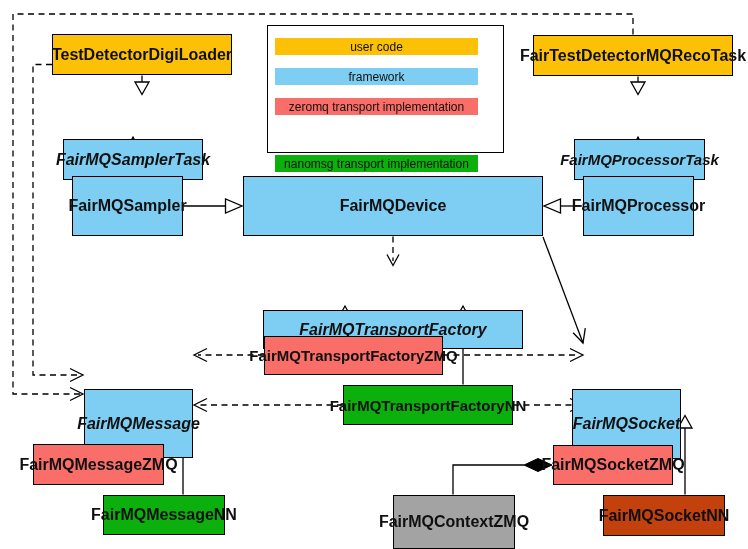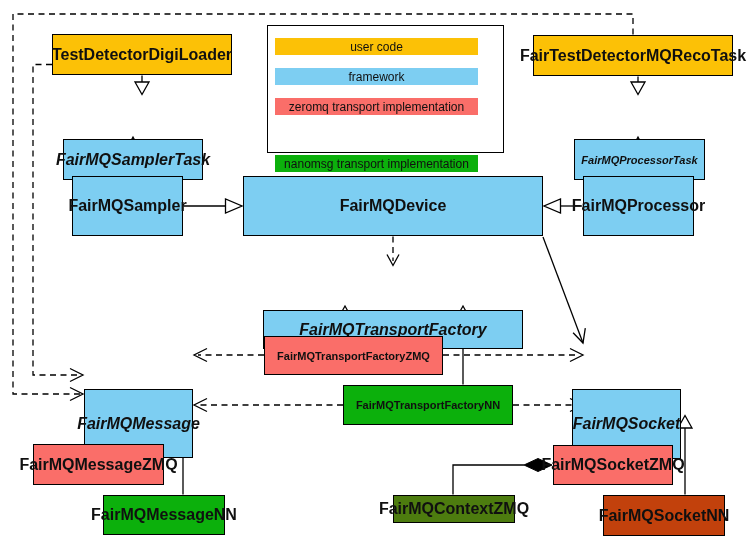--- a/index.html
+++ b/index.html
@@ -7,21 +7,21 @@
     position:relative;width:748px;height:549px;background:#ffffff;
     font-family:"Liberation Sans","DejaVu Sans",sans-serif;overflow:hidden;padding-left:24px;
   }
   svg.connectors{position:absolute;left:0;top:0;z-index:1;}
   .node{
     position:absolute;z-index:2;box-sizing:border-box;
     border:1.4px solid #000;display:flex;align-items:center;justify-content:center;
     font-weight:bold;font-size:16px;color:#101010;white-space:nowrap;
   }
   .node.abstract{font-style:italic;margin-top:44px;}
-  .node.tight{font-size:11px;}
+  .node.tight{font-size:15px;}
   .legend-box{
     position:absolute;z-index:2;box-sizing:border-box;
     border:1.5px solid #000;background:#fff;
   }
   .legend-item{
     position:absolute;box-sizing:border-box;display:flex;align-items:center;justify-content:center;
     font-size:12px;color:#101010;white-space:nowrap;
   }
   .conn{stroke:#000;stroke-width:1.3;fill:none;}
   .conn.dashed{stroke-dasharray:6,4.5;}
@@ -206,21 +206,21 @@
   </div>
 
   <div class="node" style="left: 33px; top: 444px; width: 131px; height: 41px; background: rgb(250, 110, 105);">
     <span>FairMQMessageZMQ</span>
   </div>
 
   <div class="node" style="left: 103px; top: 495px; width: 122px; height: 40px; background: rgb(12, 176, 12);">
     <span>FairMQMessageNN</span>
   </div>
 
-  <div class="node" style="left: 393px; top: 495px; width: 122px; height: 28px; background: #4d7c0f;">
+  <div class="node" style="left: 393px; top: 495px; width: 122px; height: 54px; background: #a3a3a3;">
     <span>FairMQContextZMQ</span>
   </div>
 
   <div class="node" style="left: 553px; top: 445px; width: 120px; height: 40px; background: rgb(250, 110, 105);">
     <span>FairMQSocketZMQ</span>
   </div>
 
   <div class="node" style="left: 603px; top: 495px; width: 122px; height: 41px; background: #c2410c;">
     <span>FairMQSocketNN</span>
   </div>

